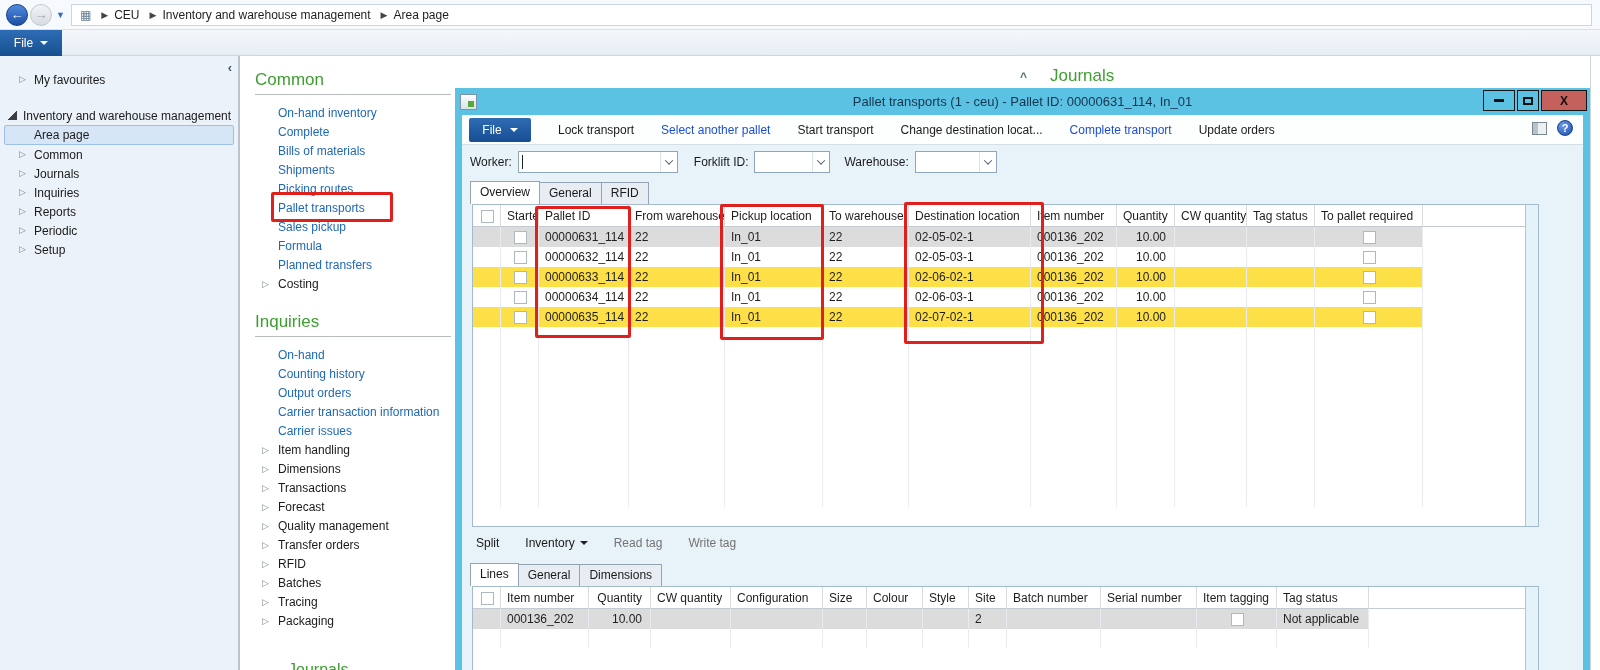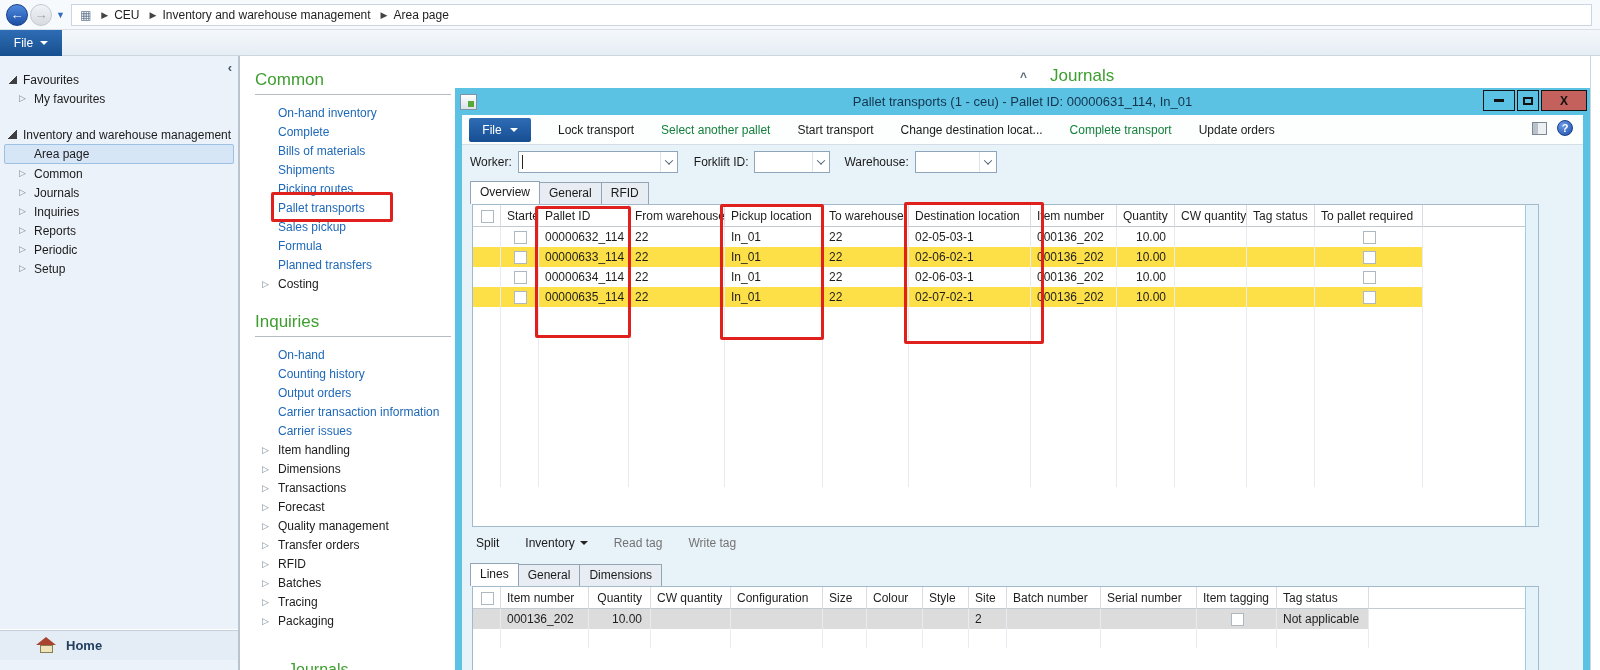--- a/index.html
+++ b/index.html
@@ -66,21 +66,21 @@
   .wbtn { height:21px; border:1px solid #141414; display:flex; align-items:center; justify-content:center; }
   .wbtn.min { width:32px; } .wbtn.max { width:22px; } .wbtn.cls { width:46px; background:#C4615C; }
   .min-glyph { width:10px; height:3px; background:#111; }
   .max-glyph { width:10px; height:8px; border:2px solid #111; background:transparent; }
   .cls-glyph { font-weight:bold; font-size:12px; color:#111; }
 
   .dlg-toolbar { position:absolute; left:0; top:27px; width:1121px; height:30px; background:#FDFEFE; border-bottom:1px solid #D4DEE6; display:flex; align-items:center; }
   .dlg-filebtn { width:62px; height:24px; margin-left:7px; border-radius:2px; background:linear-gradient(#2E6CB5,#174E92); color:#fff; display:flex; align-items:center; justify-content:center; gap:8px; }
   .dlg-filebtn .dn { width:0; height:0; border-left:4px solid transparent; border-right:4px solid transparent; border-top:4px solid #fff; }
   .tb-item { margin-left:27px; color:#1a1a1a; white-space:nowrap; }
-  .tb-item.disabled { color:#15803d; }
+  .tb-item.disabled { color:#1d4ed8; }
   .tb-icons { position:absolute; right:10px; top:5px; display:flex; align-items:center; gap:10px; }
   .layout-ico { width:15px; height:13px; border:1px solid #7A8894; background:#EDF0F3; position:relative; }
   .layout-ico::before { content:""; position:absolute; left:0; top:0; width:5px; height:100%; background:#B9C2CA; }
   .help-ico { width:16px; height:16px; border-radius:50%; background:radial-gradient(circle at 35% 30%, #6C9AE8, #1D4FA8); border:1px solid #16408A; color:#fff; font-size:11px; font-weight:bold; display:flex; align-items:center; justify-content:center; }
 
   .dlg-content { position:absolute; left:0; top:57px; width:1121px; height:525px; background:#E8F2F9; }
   .filter-row { position:absolute; left:8px; top:6px; display:flex; align-items:center; }
   .flabel { margin-right:6px; color:#1a1a1a; }
   .combo { height:22px; background:#fff; border:1px solid #8FA6BA; display:flex; align-items:center; }
   .combo .caretbox { margin-left:auto; width:17px; height:100%; border-left:1px solid #DAE4EC; display:flex; align-items:center; justify-content:center; }
@@ -144,24 +144,20 @@
       <span class="dn"></span>
     </div>
   </div>
 
   <div class="content-bg"></div>
   <div class="right-strip"></div>
 
   <div class="sidebar">
     <div class="collapse-chev">‹</div>
     <div class="tree">
-      <div class="tree-row ind0">
-        <span class="exp-open"></span>
-        <span class="lbl lbl0">Favourites</span>
-      </div>
       <div class="tree-row ind1">
         <span class="exp-closed">▷</span>
         <span class="lbl lbl0">My favourites</span>
       </div>
       <div class="tree-gap"></div>
       <div class="tree-row ind0">
         <span class="exp-open"></span>
         <span class="lbl lbl0">Inventory and warehouse management</span>
       </div>
       <div class="tree-row selected">
@@ -184,27 +180,20 @@
         <span class="lbl lbl0">Reports</span>
       </div>
       <div class="tree-row ind1">
         <span class="exp-closed">▷</span>
         <span class="lbl lbl0">Periodic</span>
       </div>
       <div class="tree-row ind1">
         <span class="exp-closed">▷</span>
         <span class="lbl lbl0">Setup</span>
       </div>
-    </div>
-    <div class="homebar">
-      <div class="house">
-        <div class="roof"></div>
-          <div class="bodyp"></div>
-      </div>
-      <span class="home-lbl">Home</span>
     </div>
   </div>
   <div class="side-divider"></div>
 
   <div class="mid-common-title section-title">Common</div>
   <div class="mid-links-a">
     <div class="mid-link">On-hand inventory</div>
     <div class="mid-link">Complete</div>
     <div class="mid-link">Bills of materials</div>
     <div class="mid-link">Shipments</div>
@@ -360,20 +349,35 @@
             <th>From warehouse</th>
             <th>Pickup location</th>
             <th>To warehouse</th>
             <th>Destination location</th>
             <th>Item number</th>
             <th class="num">Quantity</th>
             <th>CW quantity</th>
             <th>Tag status</th>
             <th>To pallet required</th>
             <th></th>
+          </tr>
+          <tr class="rsel">
+            <td></td>
+            <td class="ctr"><span class="cb"></span></td>
+            <td>00000631_114</td>
+            <td>22</td>
+            <td>In_01</td>
+            <td>22</td>
+            <td>02-05-02-1</td>
+            <td>000136_202</td>
+            <td class="num">10.00</td>
+            <td></td>
+            <td></td>
+            <td class="ctr"><span class="cb"></span></td>
+            <td class="fillc"></td>
           </tr>
           <tr class="rwhite">
             <td></td>
             <td class="ctr"><span class="cb"></span></td>
             <td>00000632_114</td>
             <td>22</td>
             <td>In_01</td>
             <td>22</td>
             <td>02-05-03-1</td>
             <td>000136_202</td>

